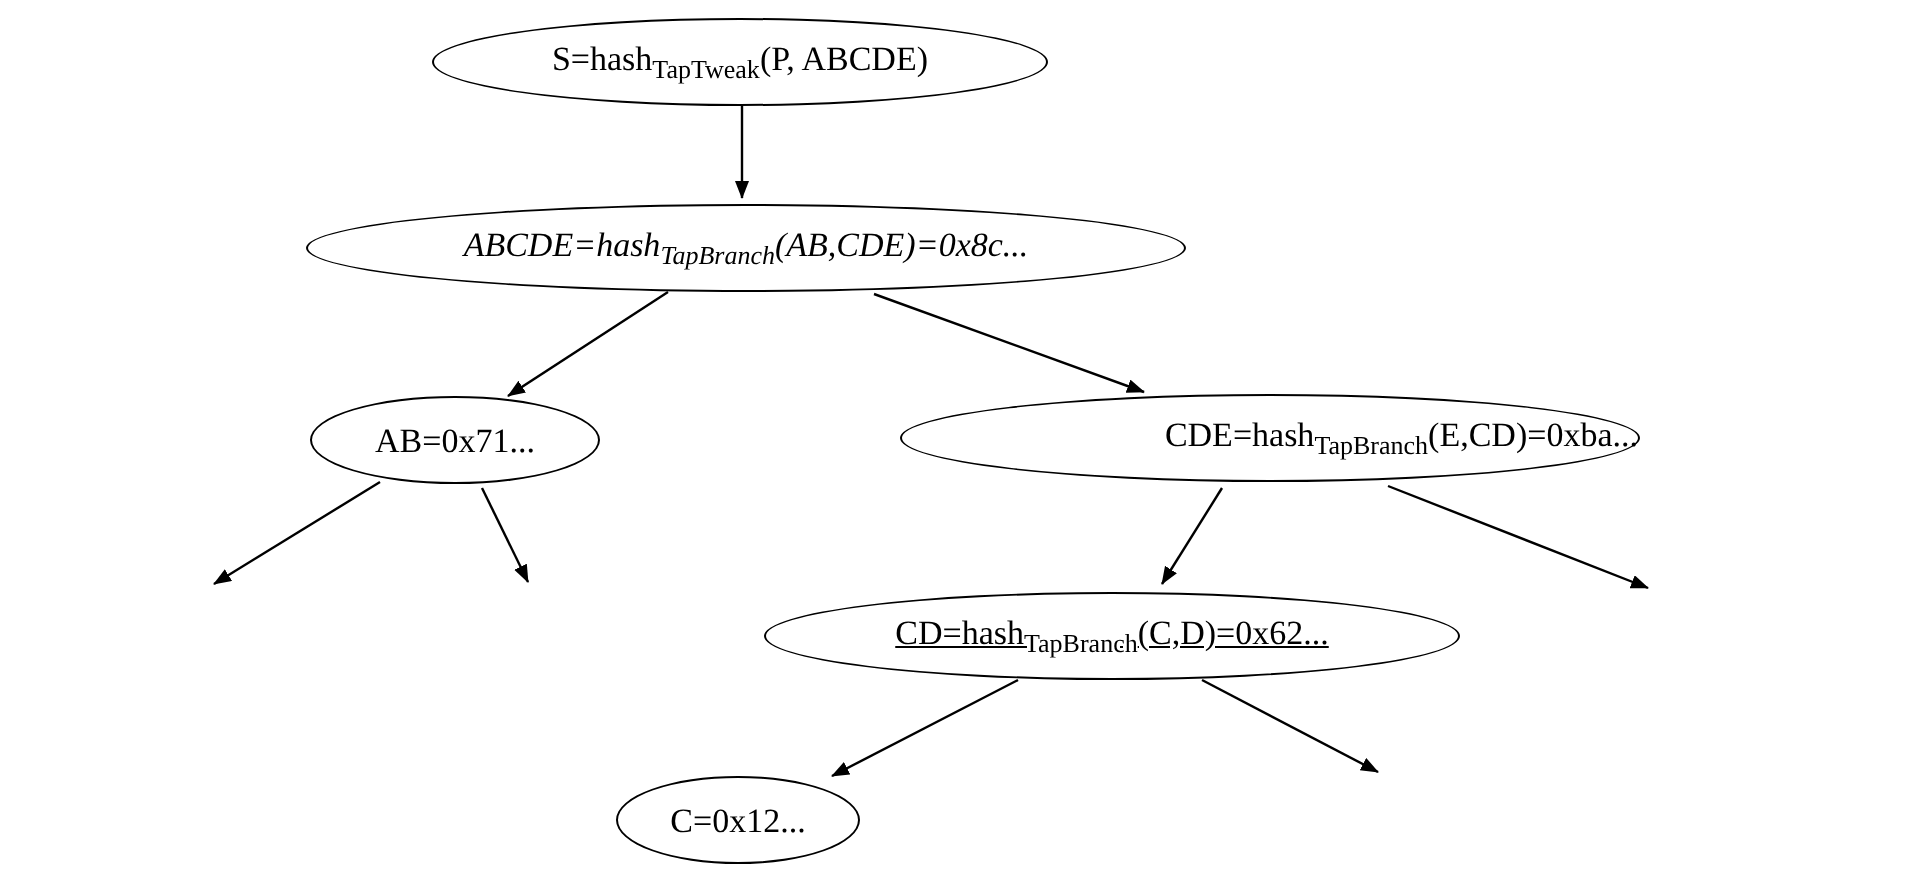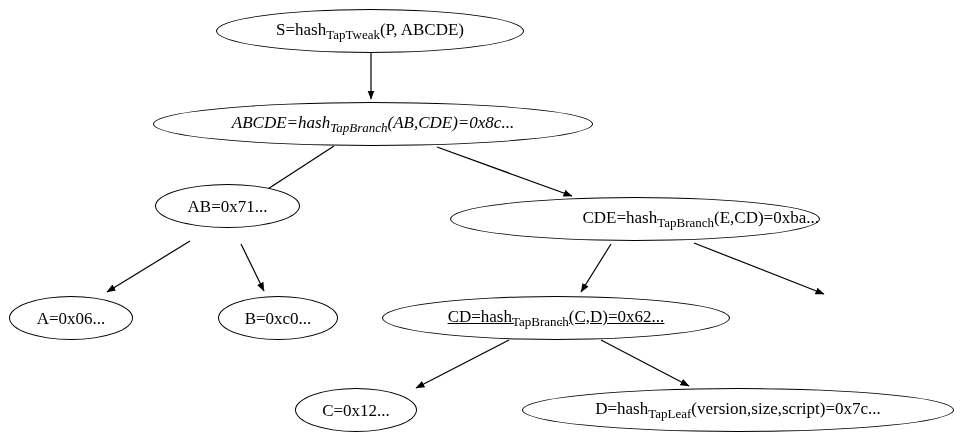--- a/index.html
+++ b/index.html
@@ -72,42 +72,33 @@
   </svg>
 
   <div class="node" style="left:216px; top:9px;   width:308px; height:44px;">
     <span class="lbl"><span>S=hash</span><sub class="sub">TapTweak</sub><span>(P, ABCDE)</span></span>
   </div>
 
   <div class="node" style="left:153px; top:102px; width:440px; height:44px;font-style:italic;">
     <span class="lbl"><span>ABCDE=hash</span><sub class="sub">TapBranch</sub><span>(AB,CDE)=0x8c...</span></span>
   </div>
 
-  <div class="node" style="left:155px; top:184px; width:145px; height:44px;">
+  <div class="node" style="left:155px; top:198px; width:145px; height:44px;">
     <span class="lbl"><span>AB=0x71...</span></span>
   </div>
 
   <div class="node" style="left:450px; top:197px; width:370px; height:44px;justify-content:flex-end;">
     <span class="lbl"><span>CDE=hash</span><sub class="sub">TapBranch</sub><span>(E,CD)=0xba...</span></span>
   </div>
 
-  <div class="node" style="left:9px;   top:296px; width:124px; height:44px;">
-    <span class="lbl"><span>A=0x06...</span></span>
-  </div>
 
-  <div class="node" style="left:218px; top:296px; width:120px; height:44px;">
-    <span class="lbl"><span>B=0xc0...</span></span>
-  </div>
 
   <div class="node" style="left:382px; top:296px; width:348px; height:44px;text-decoration:underline;">
     <span class="lbl"><span>CD=hash</span><sub class="sub">TapBranch</sub><span>(C,D)=0x62...</span></span>
   </div>
 
 
-  <div class="node" style="left:295px; top:388px; width:122px; height:44px;text-align:center;">
+  <div class="node" style="left:308px; top:388px; width:122px; height:44px;text-align:center;">
     <span class="lbl"><span>C=0x12...</span></span>
   </div>
 
-  <div class="node" style="left:522px; top:388px; width:432px; height:44px;">
-    <span class="lbl"><span>D=hash</span><sub class="sub">TapLeaf</sub><span>(version,size,script)=0x7c...</span></span>
-  </div>
 
 </div>
 
 </body></html>

